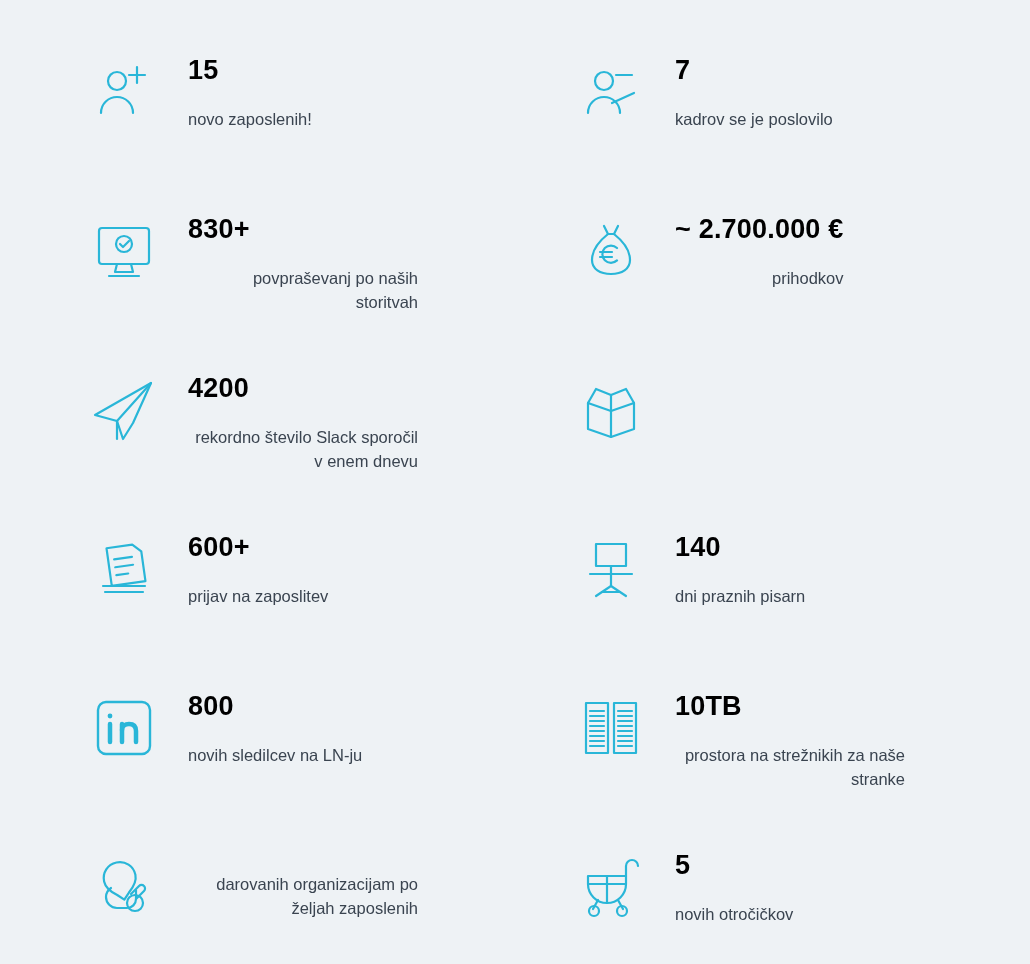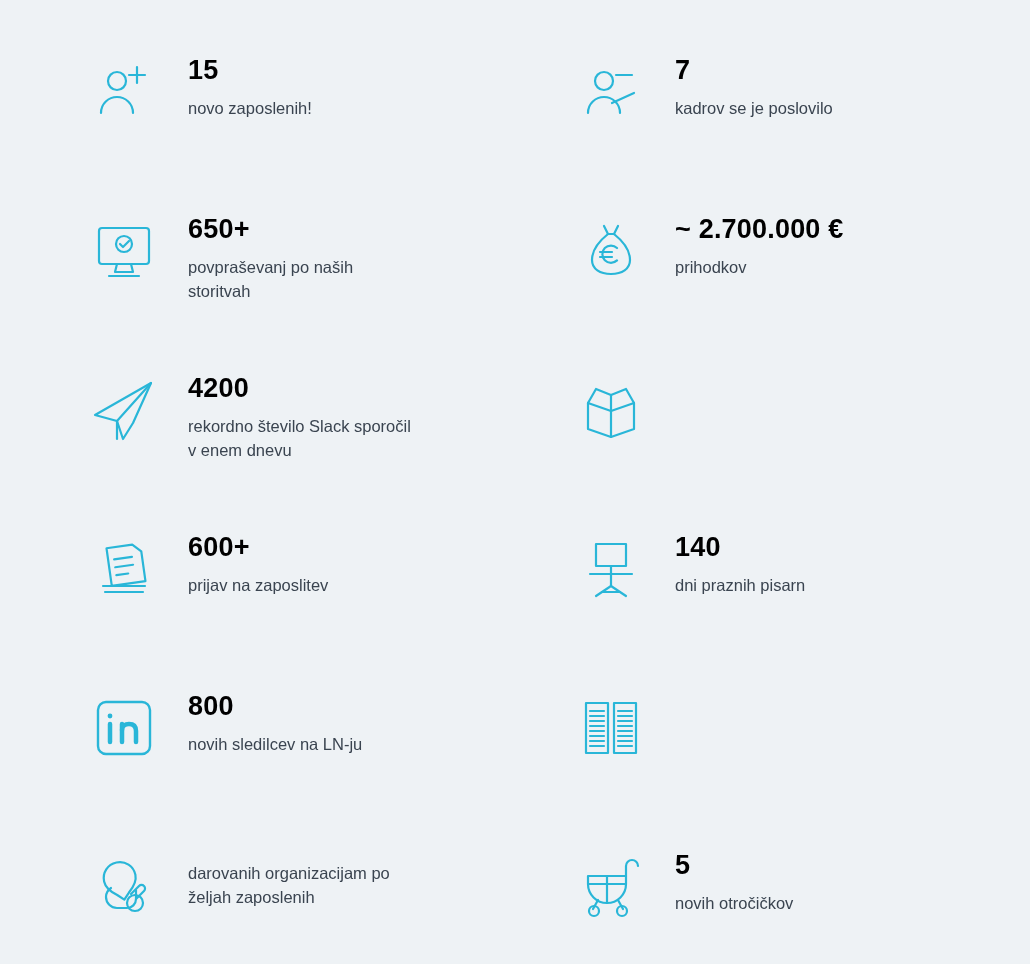--- a/index.html
+++ b/index.html
@@ -54,22 +54,23 @@
     font-weight: bold;
     color: #000000;
     line-height: 1.1;
     letter-spacing: 0.2px;
     white-space: nowrap;
   }
   .stat .label {
     font-size: 16.5px;
     color: #3a4450;
     line-height: 1.45;
-    margin-top: 11px;
+    margin-top: 22px;
     max-width: 230px;
+    text-align: right;
   }
   
   .col-left .icon-wrap { margin-left: 30px; }
   .col-right .icon-wrap { margin-left: 32px; }
 </style>
 </head>
 <body>
 
 <div class="board">
   <div class="grid">
@@ -107,21 +108,21 @@
       <div class="icon-wrap">
         <svg width="66" height="66" viewBox="0 0 66 66" fill="none" stroke="#29b6d8" stroke-width="2.2" stroke-linecap="round" stroke-linejoin="round">
           <rect x="8" y="10" width="50" height="36" rx="3"></rect>
           <path d="M26 46l-2 8h18l-2-8"></path>
           <path d="M18 58h30"></path>
           <circle cx="33" cy="26" r="8"></circle>
           <path d="M29 26l3 3 6-6"></path>
         </svg>
       </div>
       <div class="text">
-        <div class="value">650+</div>
+        <div class="value">830+</div>
         <div class="label">povpraševanj po naših storitvah</div>
       </div>
     </div>
 
     <div class="stat col-right">
       <div class="icon-wrap">
         <svg width="66" height="66" viewBox="0 0 66 66" fill="none" stroke="#29b6d8" stroke-width="2.2" stroke-linecap="round" stroke-linejoin="round">
           <path d="M26 8l4 8M40 8l-4 8"></path>
           <path d="M30 16h6c10 8 16 16 16 26 0 9-8 14-19 14S14 51 14 42c0-10 6-18 16-26z"></path>
           <path d="M39 30c-1.6-1.5-3.8-2.4-6-2.4-5 0-8.6 3.8-8.6 8.6s3.6 8.6 8.6 8.6c2.2 0 4.4-.9 6-2.4"></path>
@@ -209,20 +210,24 @@
     </div>
 
     <div class="stat col-right">
       <div class="icon-wrap">
         <svg width="62" height="62" viewBox="0 0 62 62" fill="none" stroke="#29b6d8" stroke-width="2.2" stroke-linecap="round" stroke-linejoin="round">
           <rect x="6" y="6" width="22" height="50"></rect>
           <rect x="34" y="6" width="22" height="50"></rect>
           <path d="M10 14h14M10 19h14M10 24h14M10 29h14M10 34h14M10 39h14M10 44h14M10 49h14"></path>
           <path d="M38 14h14M38 19h14M38 24h14M38 29h14M38 34h14M38 39h14M38 44h14M38 49h14"></path>
         </svg>
+      </div>
+      <div class="text">
+        <div class="value">10TB</div>
+        <div class="label">prostora na strežnikih za naše stranke</div>
       </div>
     </div>
 
     <div class="stat col-left">
       <div class="icon-wrap">
         <svg width="66" height="66" viewBox="0 0 66 66" fill="none" stroke="#29b6d8" stroke-width="2.2" stroke-linecap="round" stroke-linejoin="round">
           <path d="M30 8c-9 0-16 7-16 16 0 7 5 12 10 16l6 6 6-6c5-4 10-9 10-16 0-9-7-16-16-16z" transform="rotate(-12 30 30)"></path>
           <path d="M20 34c-3 2-5 5-5 9 0 6 5 11 11 11h10c5 0 9-4 9-9v-9"></path>
           <path d="M45 45l8-8a3.5 3.5 0 00-5-5l-8 8"></path>
           <circle cx="44" cy="49" r="8"></circle>

